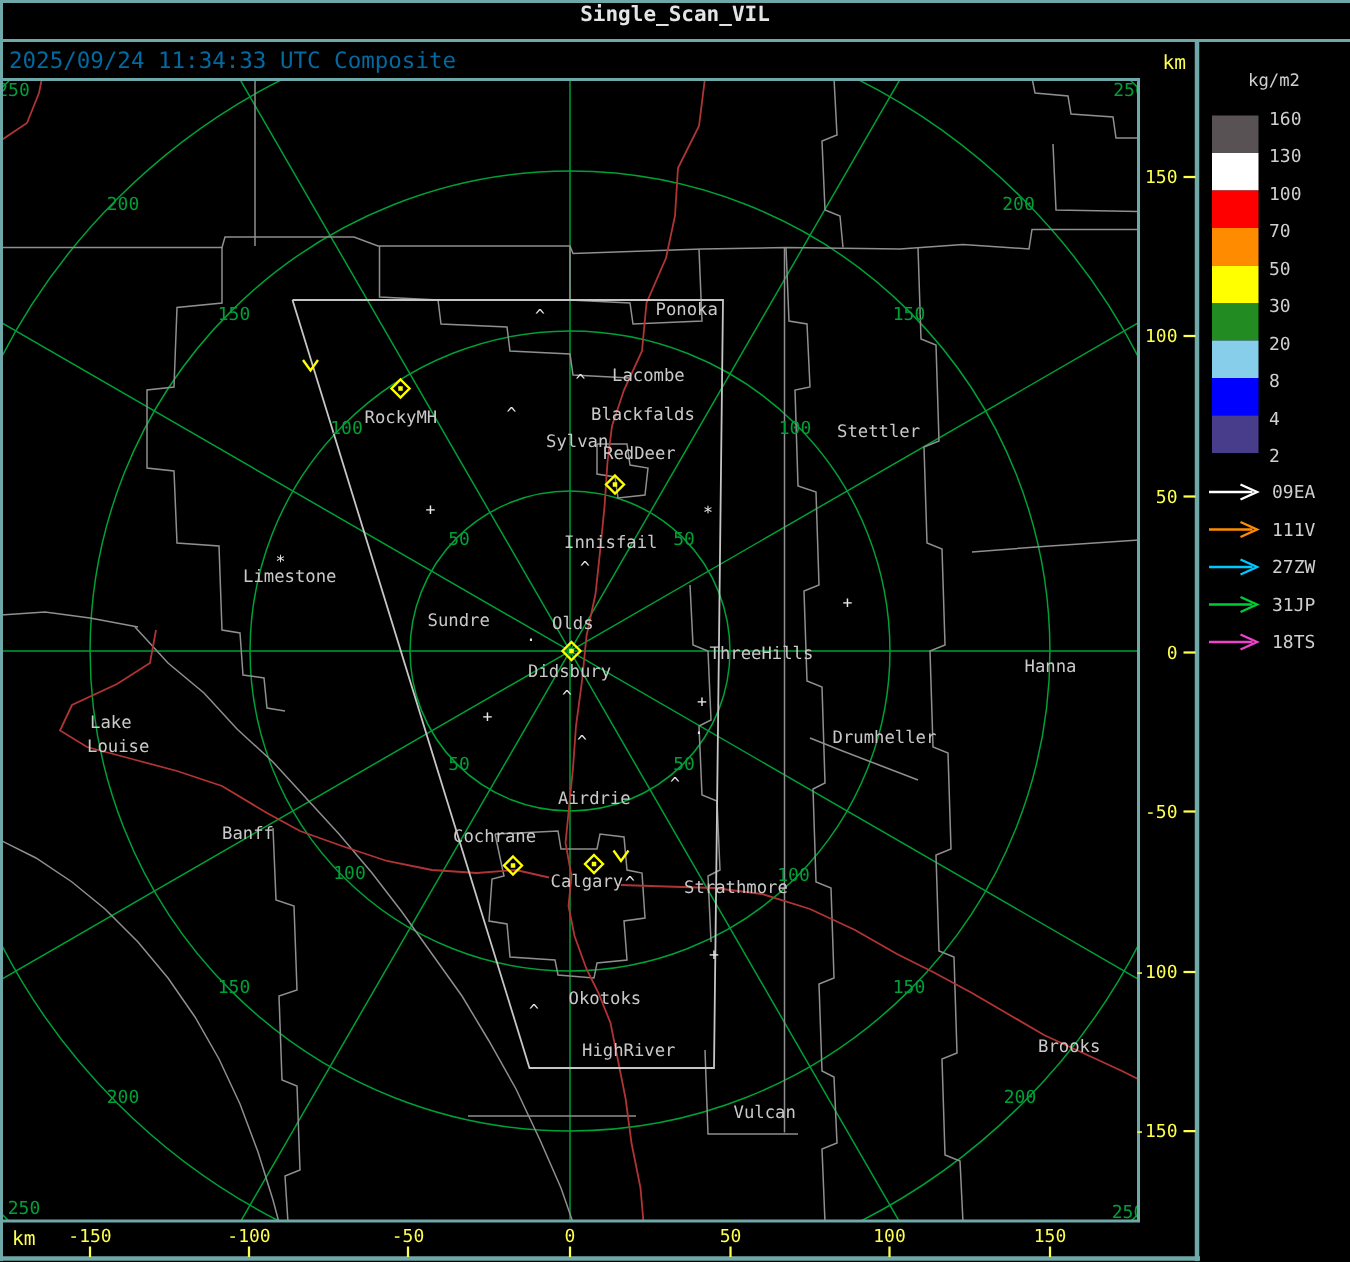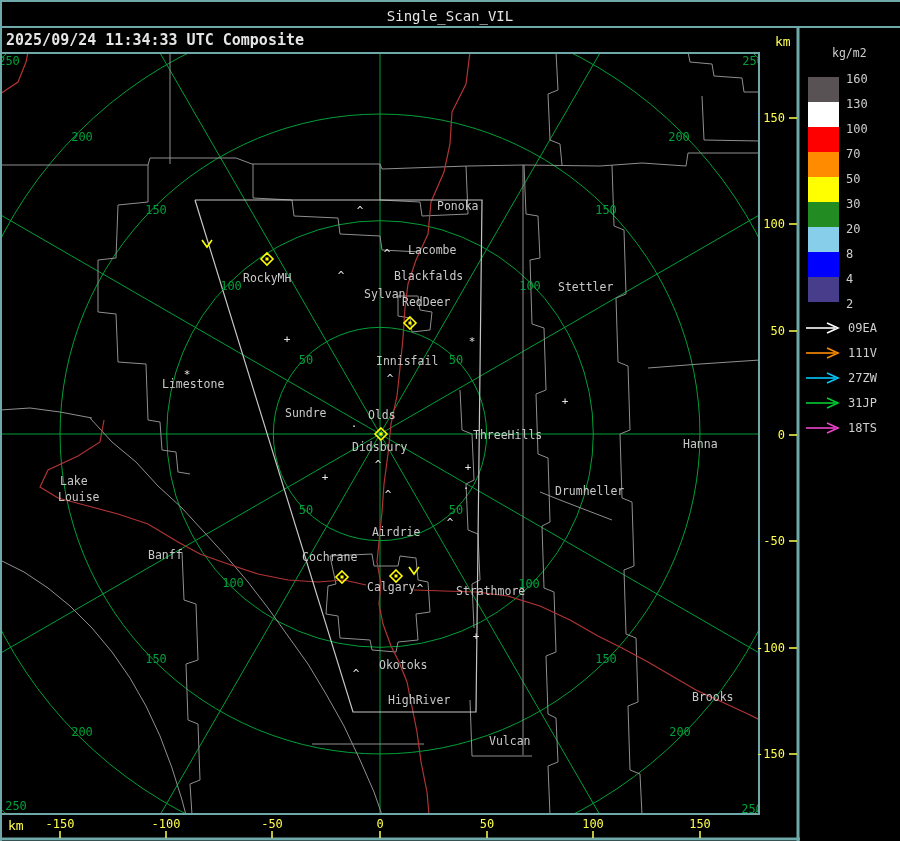--- a/index.html
+++ b/index.html
@@ -1,21 +1,21 @@
 <!DOCTYPE html>
 <html><head>
 <meta charset="utf-8">
 <style>
   html,body{margin:0;padding:0;background:#000;}
   body{width:900px;height:841px;position:relative;overflow:hidden;
        font-family:"DejaVu Sans Mono","Liberation Mono",monospace;}
   #titlebar{position:absolute;left:0;top:2px;width:900px;height:22px;
-            display:flex;align-items:flex-end;justify-content:center;
-            color:#e4e4e4;font-size:14px;letter-spacing:0px;}
-  #tsrow{position:absolute;left:6px;top:31px;color:#e5e5e5;font-size:15px;font-weight:bold;}
+            display:flex;align-items:flex-start;justify-content:center;
+            color:#e4e4e4;font-size:14px;letter-spacing:0px;font-weight:bold;}
+  #tsrow{position:absolute;left:6px;top:31px;color:#0369a1;font-size:15px;}
   #scene{position:absolute;left:0;top:0;}
   text{font-family:"DejaVu Sans Mono","Liberation Mono",monospace;}
 </style>
 </head>
 <body>
 
 <div id="titlebar">
   <span>Single_Scan_VIL</span>
 </div>
 <div id="tsrow">

